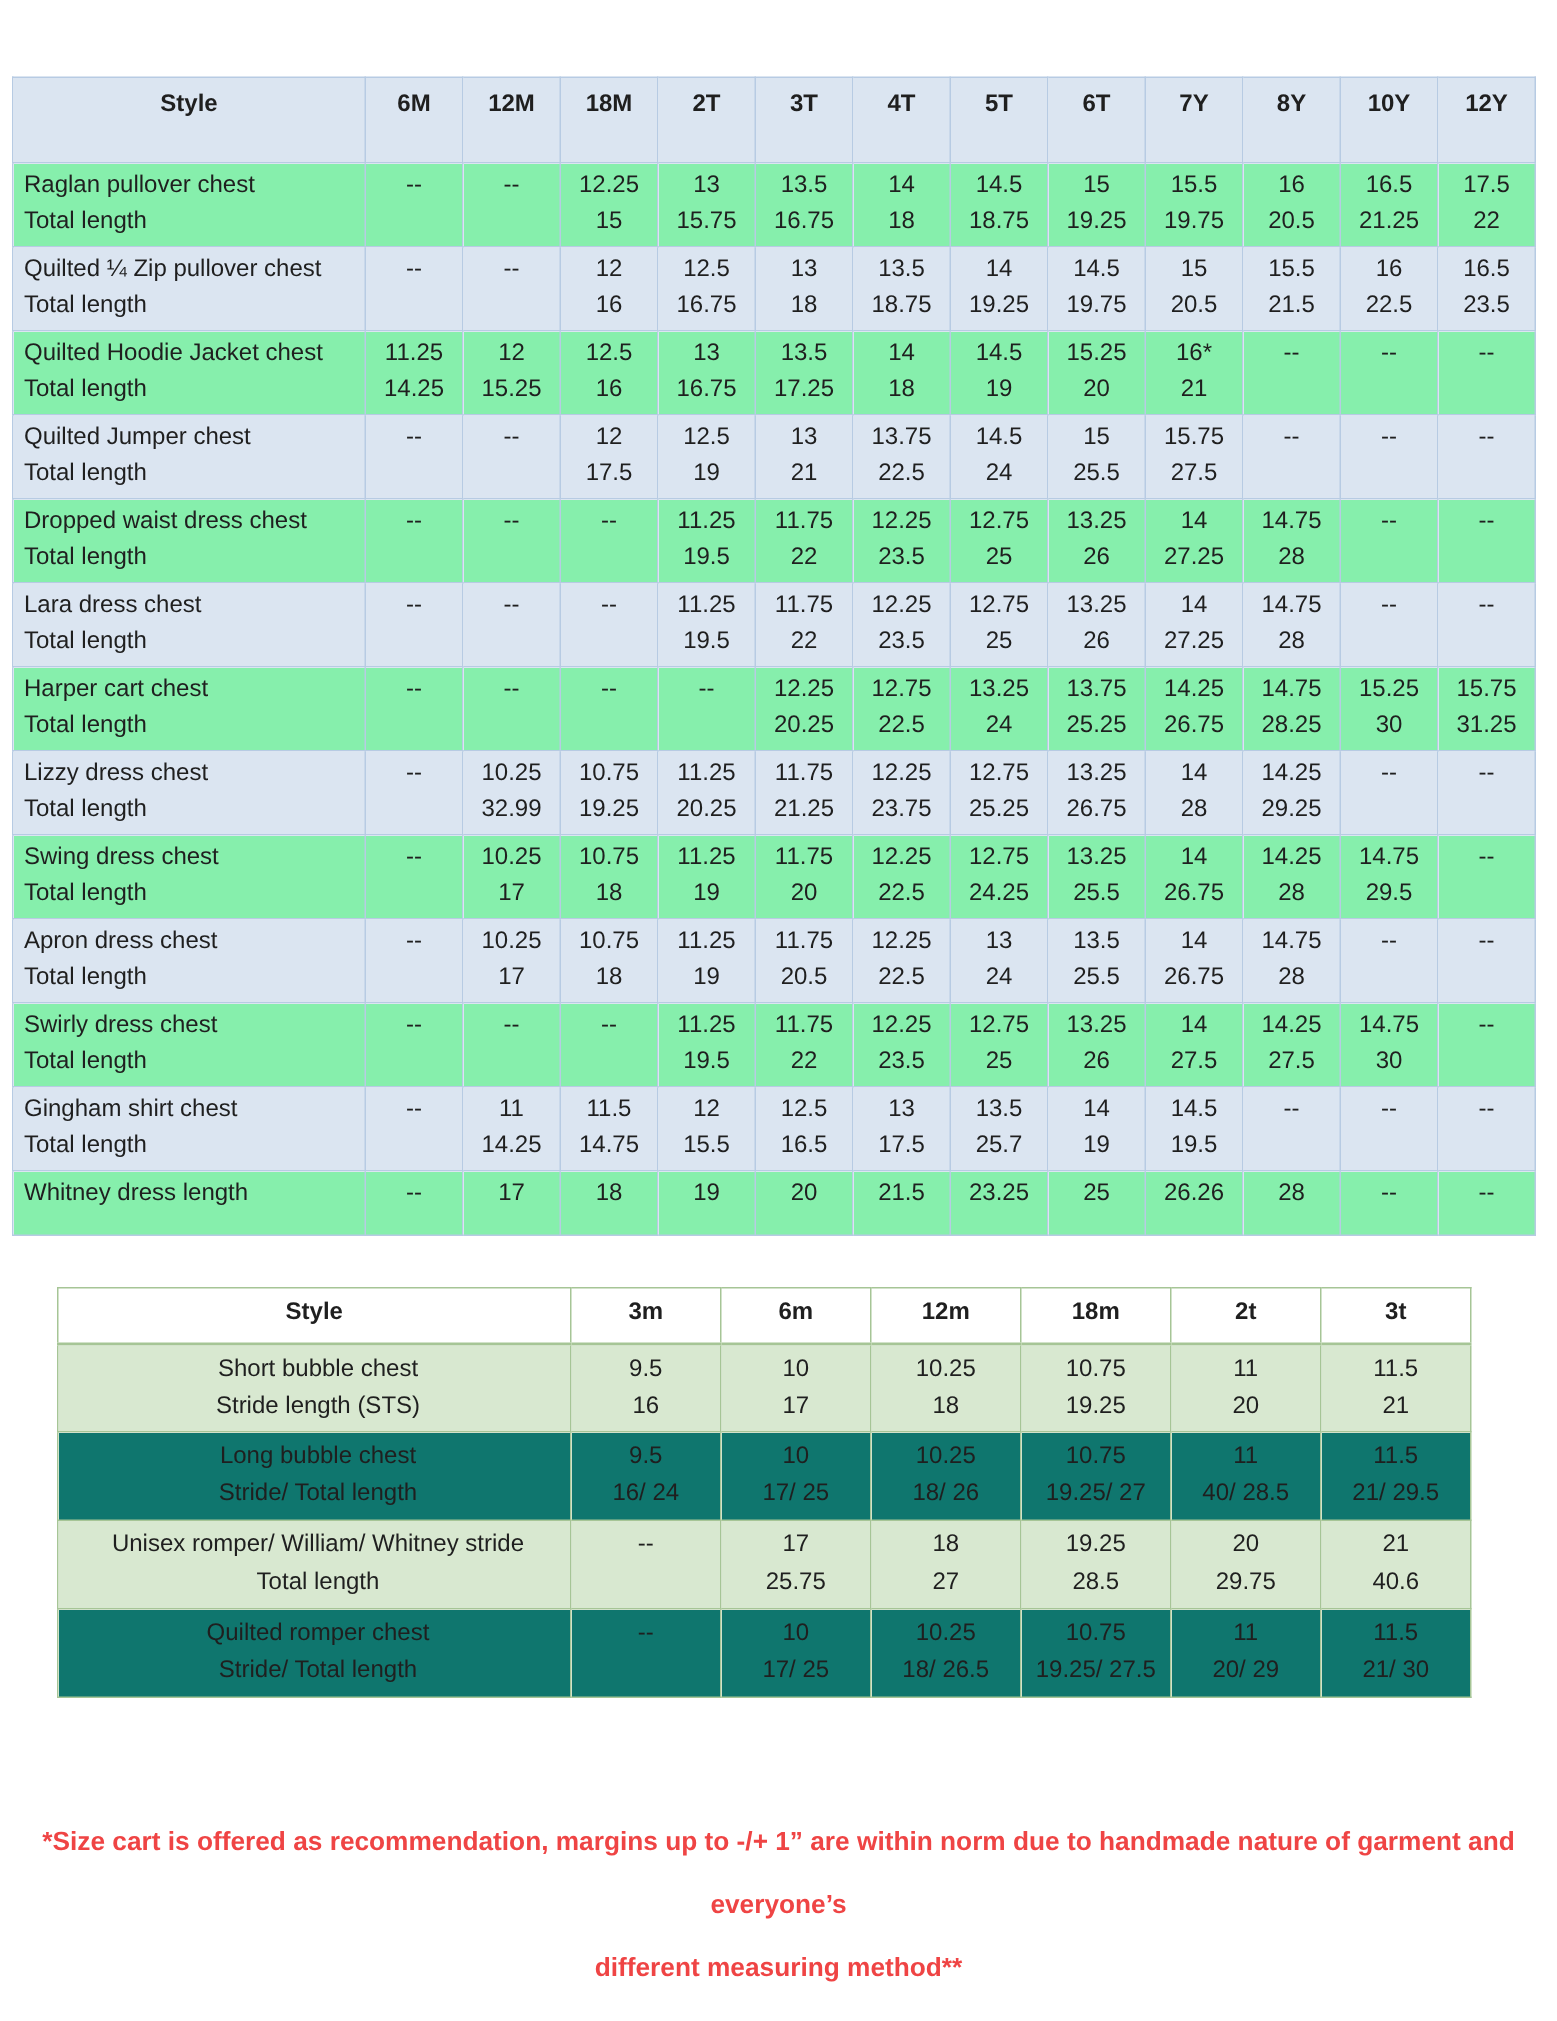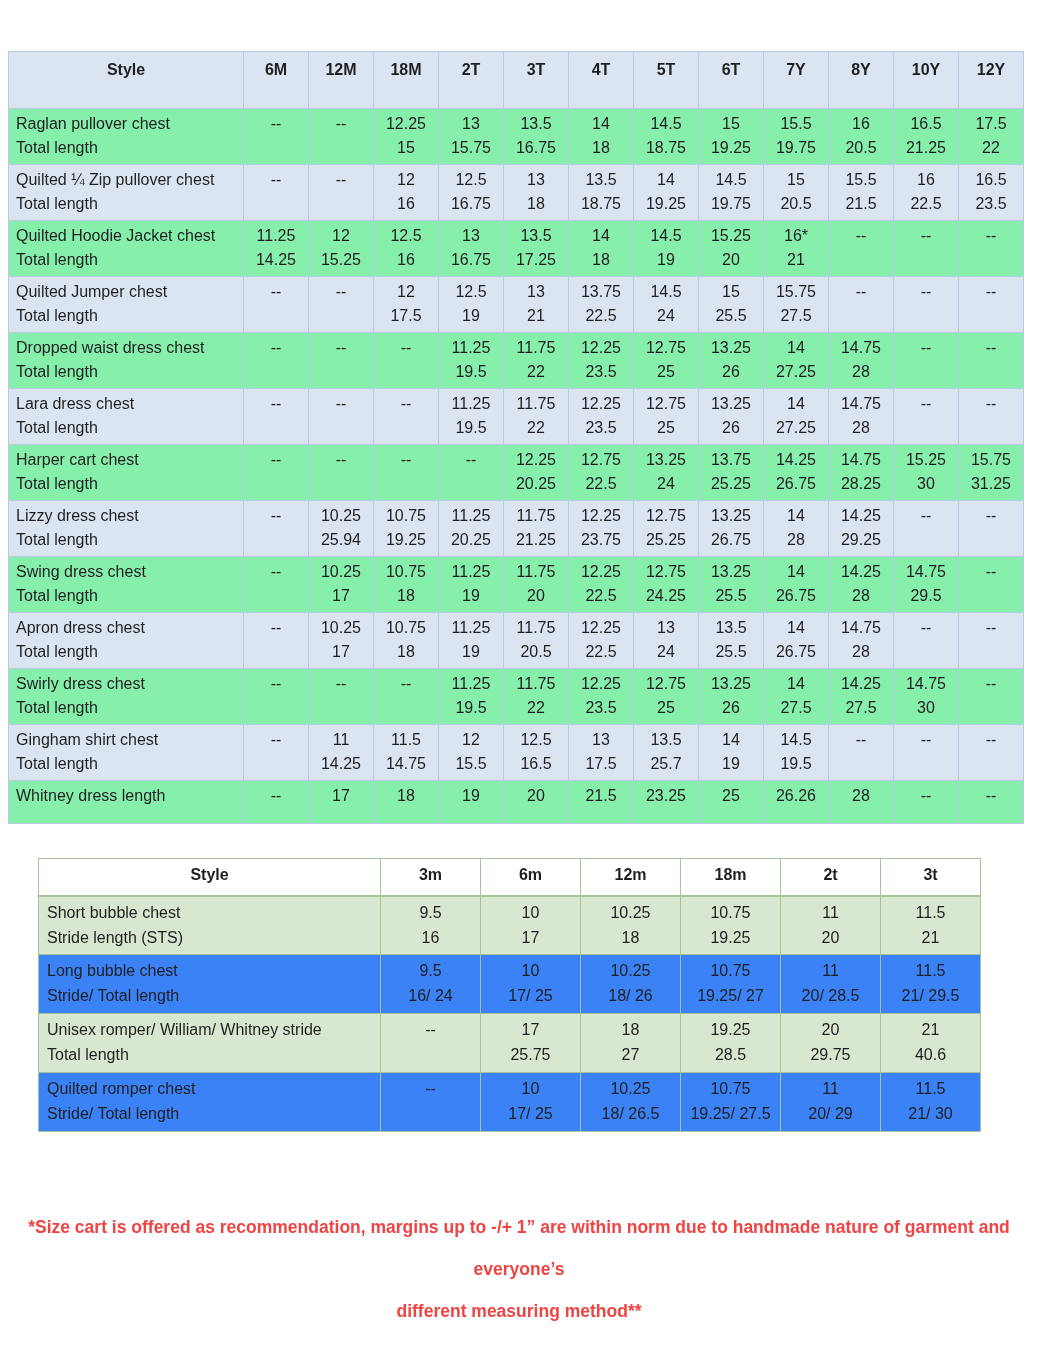--- a/index.html
+++ b/index.html
@@ -43,25 +43,25 @@
   table.table-blue td:first-child { text-align: left; padding-left: 7px; }
 
   
   table.table-green {
     margin: 34px 0 0 38px;
     width: 942px;
   }
   table.table-green th, table.table-green td { border: 1px solid #a6c596; }
   table.table-green thead tr { height: 37px; background: #ffffff; }
   table.table-green thead th { font-weight: bold; border-bottom-width: 2px; padding-top: 5px; }
-  table.table-green tbody tr { height: 59px; background: #3b82f6; }
+  table.table-green tbody tr { height: 59px; background: #0f766e; }
   table.table-green tbody tr:nth-child(odd) { background: #d8e8d0; }
   table.table-green col.style-col { width: 342px; }
   table.table-green col { width: 100px; }
-  table.table-green td:first-child { text-align: left; padding-left: 8px; }
+  table.table-green td:first-child { text-align: center; padding-left: 8px; }
   table.table-green .cell-line { line-height: 25px; }
 
   
   .footnote {
     margin-top: 74px;
     padding: 0 18px;
     text-align: center;
     color: #ef4444;
     font-weight: bold;
     font-size: 17.5px;
@@ -488,21 +488,21 @@
         <tr>
           <td>
             <div class="cell-line">Lizzy dress chest</div>
             <div class="cell-line">Total length</div>
           </td>
           <td>
             <div class="cell-line">--</div>
           </td>
           <td>
             <div class="cell-line">10.25</div>
-            <div class="cell-line">25.94</div>
+            <div class="cell-line">32.99</div>
           </td>
           <td>
             <div class="cell-line">10.75</div>
             <div class="cell-line">19.25</div>
           </td>
           <td>
             <div class="cell-line">11.25</div>
             <div class="cell-line">20.25</div>
           </td>
           <td>
@@ -865,21 +865,21 @@
           <td>
             <div class="cell-line">10.25</div>
             <div class="cell-line">18/ 26</div>
           </td>
           <td>
             <div class="cell-line">10.75</div>
             <div class="cell-line">19.25/ 27</div>
           </td>
           <td>
             <div class="cell-line">11</div>
-            <div class="cell-line">20/ 28.5</div>
+            <div class="cell-line">40/ 28.5</div>
           </td>
           <td>
             <div class="cell-line">11.5</div>
             <div class="cell-line">21/ 29.5</div>
           </td>
         </tr>
         <tr>
           <td>
             <div class="cell-line">Unisex romper/ William/ Whitney stride</div>
             <div class="cell-line">Total length</div>

